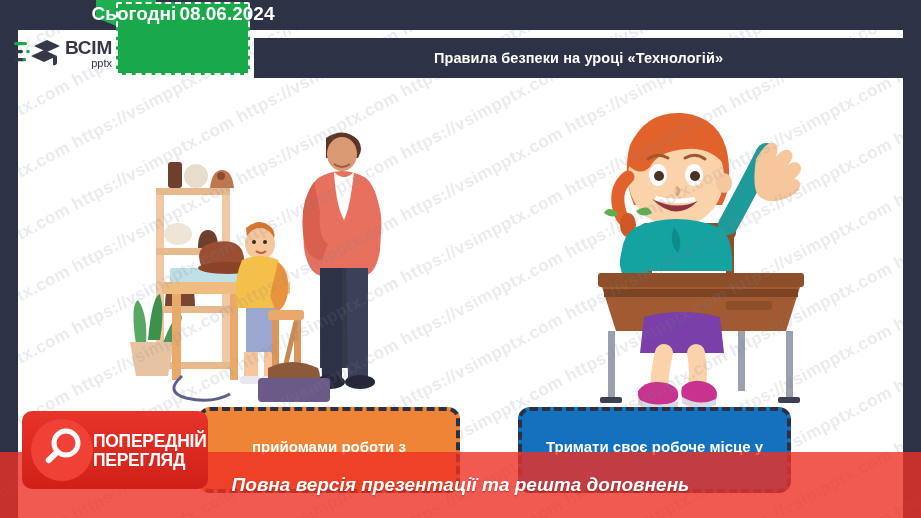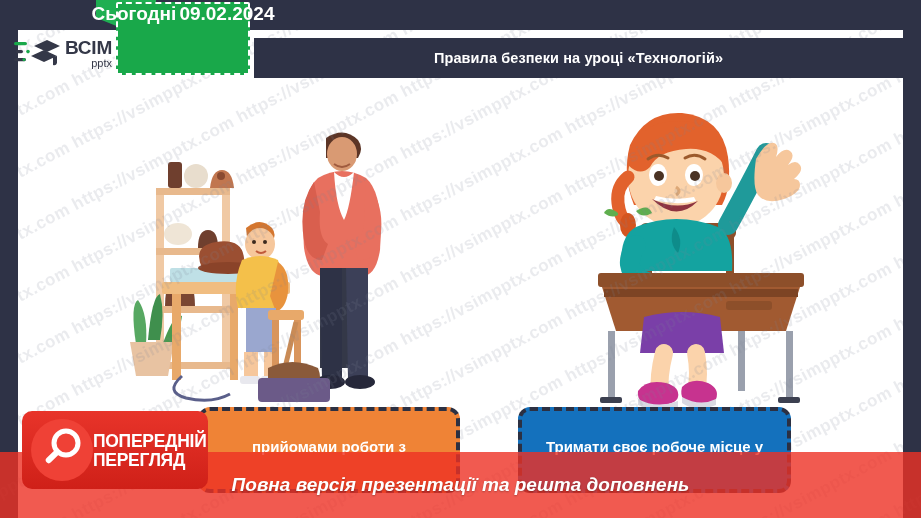--- a/index.html
+++ b/index.html
@@ -445,16 +445,16 @@
       </svg>
     </span>
     <span class="logo-words">
       <span class="l1">ВСІМ</span>
       <span class="l2">pptx</span>
     </span>
   </div>
 
   <div class="date-badge" style="z-index:14">
     <span>Сьогодні</span>
-    <span>09.02.2024</span>
+    <span>08.06.2024</span>
   </div>
 
 </div>
 
 </body></html>

